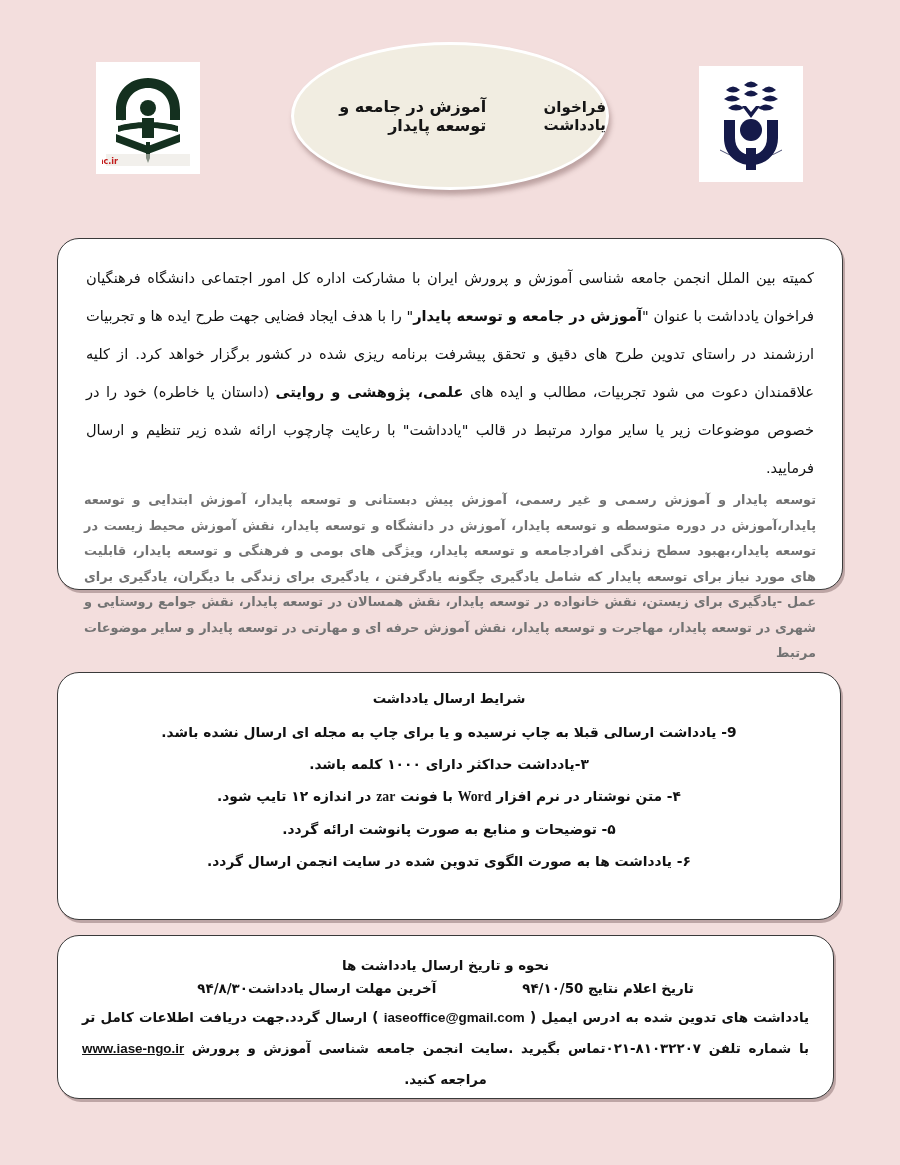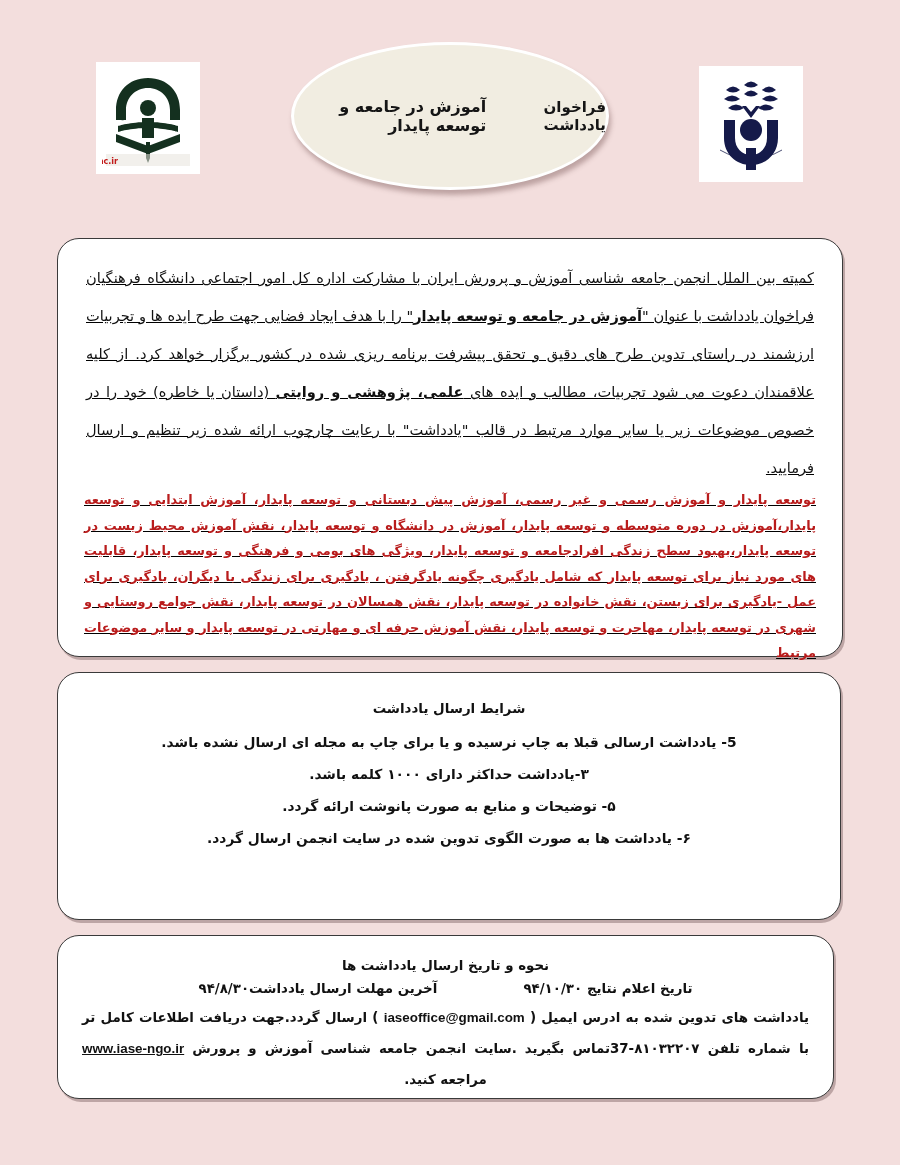--- a/index.html
+++ b/index.html
@@ -85,31 +85,30 @@
     background: #ffffff;
     border: 1.3px solid #3a3a3a;
     border-radius: 22px;
     box-shadow: 2px 3px 0 rgba(90, 60, 60, 0.35);
   }
 
   #card-main {
     left: 57px;
     right: 57px;
     top: 238px;
-    height: 419px;
+    height: 352px;
     padding: 20px 22px 10px 22px;
-    text-decoration: underline;
   }
 
   #card-terms {
     left: 57px;
     right: 59px;
     top: 672px;
     height: 248px;
-    padding: 28px 22px;
+    padding: 18px 22px;
   }
 
   #card-contact {
     left: 57px;
     right: 66px;
     top: 935px;
     height: 164px;
     padding: 22px 22px;
   }
 
@@ -131,21 +130,21 @@
     color: #111;
     text-align: center;
     margin-top: -4px;
     margin-bottom: 2px;
   }
 
   .topics {
     font-size: 12.9px;
     font-weight: bold;
     line-height: 25.5px;
-    color: #b91c1c;
+    color: #737373;
     text-align: justify;
     text-align-last: right;
     padding: 0 4px;
   }
 
   
   .terms-heading {
     font-size: 13.4px;
     font-weight: bold;
     color: #111;
@@ -265,33 +264,36 @@
 
 <div class="card" id="card-main">
   <p class="intro">
     <span>کمیته بین الملل انجمن جامعه شناسی آموزش و پرورش ایران با مشارکت اداره کل امور اجتماعی دانشگاه فرهنگیان فراخوان یادداشت با عنوان "</span><b>آموزش در جامعه و توسعه پایدار</b><span>" را با هدف ایجاد فضایی جهت طرح ایده ها و تجربیات ارزشمند در راستای تدوین طرح های دقیق و تحقق پیشرفت برنامه ریزی شده در کشور برگزار خواهد کرد. از کلیه علاقمندان دعوت می شود تجربیات، مطالب و ایده های </span><b>علمی، پژوهشی و روایتی</b><span> (داستان یا خاطره)  خود را در خصوص موضوعات زیر یا سایر موارد مرتبط در قالب "یادداشت" با رعایت چارچوب ارائه شده زیر تنظیم و ارسال فرمایید.</span>
   </p>
   <p class="topics">توسعه پایدار و آموزش رسمی و غیر رسمی، آموزش پیش دبستانی و توسعه پایدار، آموزش ابتدایی و توسعه پایدار،آموزش در دوره متوسطه و توسعه پایدار، آموزش در دانشگاه و توسعه پایدار، نقش آموزش محیط زیست در توسعه پایدار،بهبود سطح زندگی افرادجامعه و توسعه پایدار، ویژگی های بومی و فرهنگی و توسعه پایدار، قابلیت های مورد نیاز برای توسعه پایدار که شامل یادگیری چگونه یادگرفتن ، یادگیری برای زندگی با دیگران، یادگیری برای عمل -یادگیری برای زیستن، نقش خانواده در توسعه پایدار، نقش همسالان در توسعه پایدار، نقش جوامع روستایی و شهری در توسعه پایدار،  مهاجرت و توسعه پایدار، نقش آموزش حرفه ای و مهارتی در توسعه پایدار و سایر موضوعات مرتبط</p>
 </div>
 
 <div class="card" id="card-terms">
   <div class="terms-heading">شرایط ارسال یادداشت</div>
-  <div class="term-item">5- یادداشت ارسالی قبلا به چاپ نرسیده و یا برای چاپ به مجله ای ارسال نشده باشد.</div>
+  <div class="term-item">9- یادداشت ارسالی قبلا به چاپ نرسیده و یا برای چاپ به مجله ای ارسال نشده باشد.</div>
   <div class="term-item">۳-یادداشت حداکثر دارای ۱۰۰۰ کلمه باشد.</div>
+  <div class="term-item">
+    <span>۴- متن نوشتار در نرم افزار </span><span class="latin">Word</span><span> با فونت </span><span class="latin">zar</span><span> در اندازه ۱۲ تایپ شود.</span>
+  </div>
   <div class="term-item">۵- توضیحات و منابع به صورت پانوشت ارائه گردد.</div>
   <div class="term-item">۶- یادداشت ها به صورت الگوی تدوین شده در سایت انجمن ارسال گردد.</div>
 </div>
 
 <div class="card" id="card-contact">
   <div class="contact-heading">نحوه و تاریخ  ارسال یادداشت ها</div>
   <div class="contact-dates">
     <div>
       <span>تاریخ اعلام نتایج</span>
-      <span>۹۴/۱۰/۳۰</span>
+      <span>۹۴/۱۰/50</span>
     </div>
     <div>
       <span>آخرین مهلت ارسال یادداشت</span><span>۹۴/۸/۳۰</span>
     </div>
   </div>
   <p class="contact-body">
-    <span>یادداشت های تدوین شده به ادرس ایمیل ( </span><span class="latin">iaseoffice@gmail.com</span><span> ) ارسال گردد.جهت دریافت اطلاعات کامل تر با شماره تلفن </span><span>۸۱۰۳۲۲۰۷-37</span><span>تماس بگیرید .سایت انجمن جامعه شناسی آموزش و پرورش </span><span class="site">www.iase-ngo.ir</span><span>مراجعه کنید.</span>
+    <span>یادداشت های تدوین شده به ادرس ایمیل ( </span><span class="latin">iaseoffice@gmail.com</span><span> ) ارسال گردد.جهت دریافت اطلاعات کامل تر با شماره تلفن </span><span>۸۱۰۳۲۲۰۷-۰۲۱</span><span>تماس بگیرید .سایت انجمن جامعه شناسی آموزش و پرورش </span><span class="site">www.iase-ngo.ir</span><span>مراجعه کنید.</span>
   </p>
 </div>
 
 </body></html>

